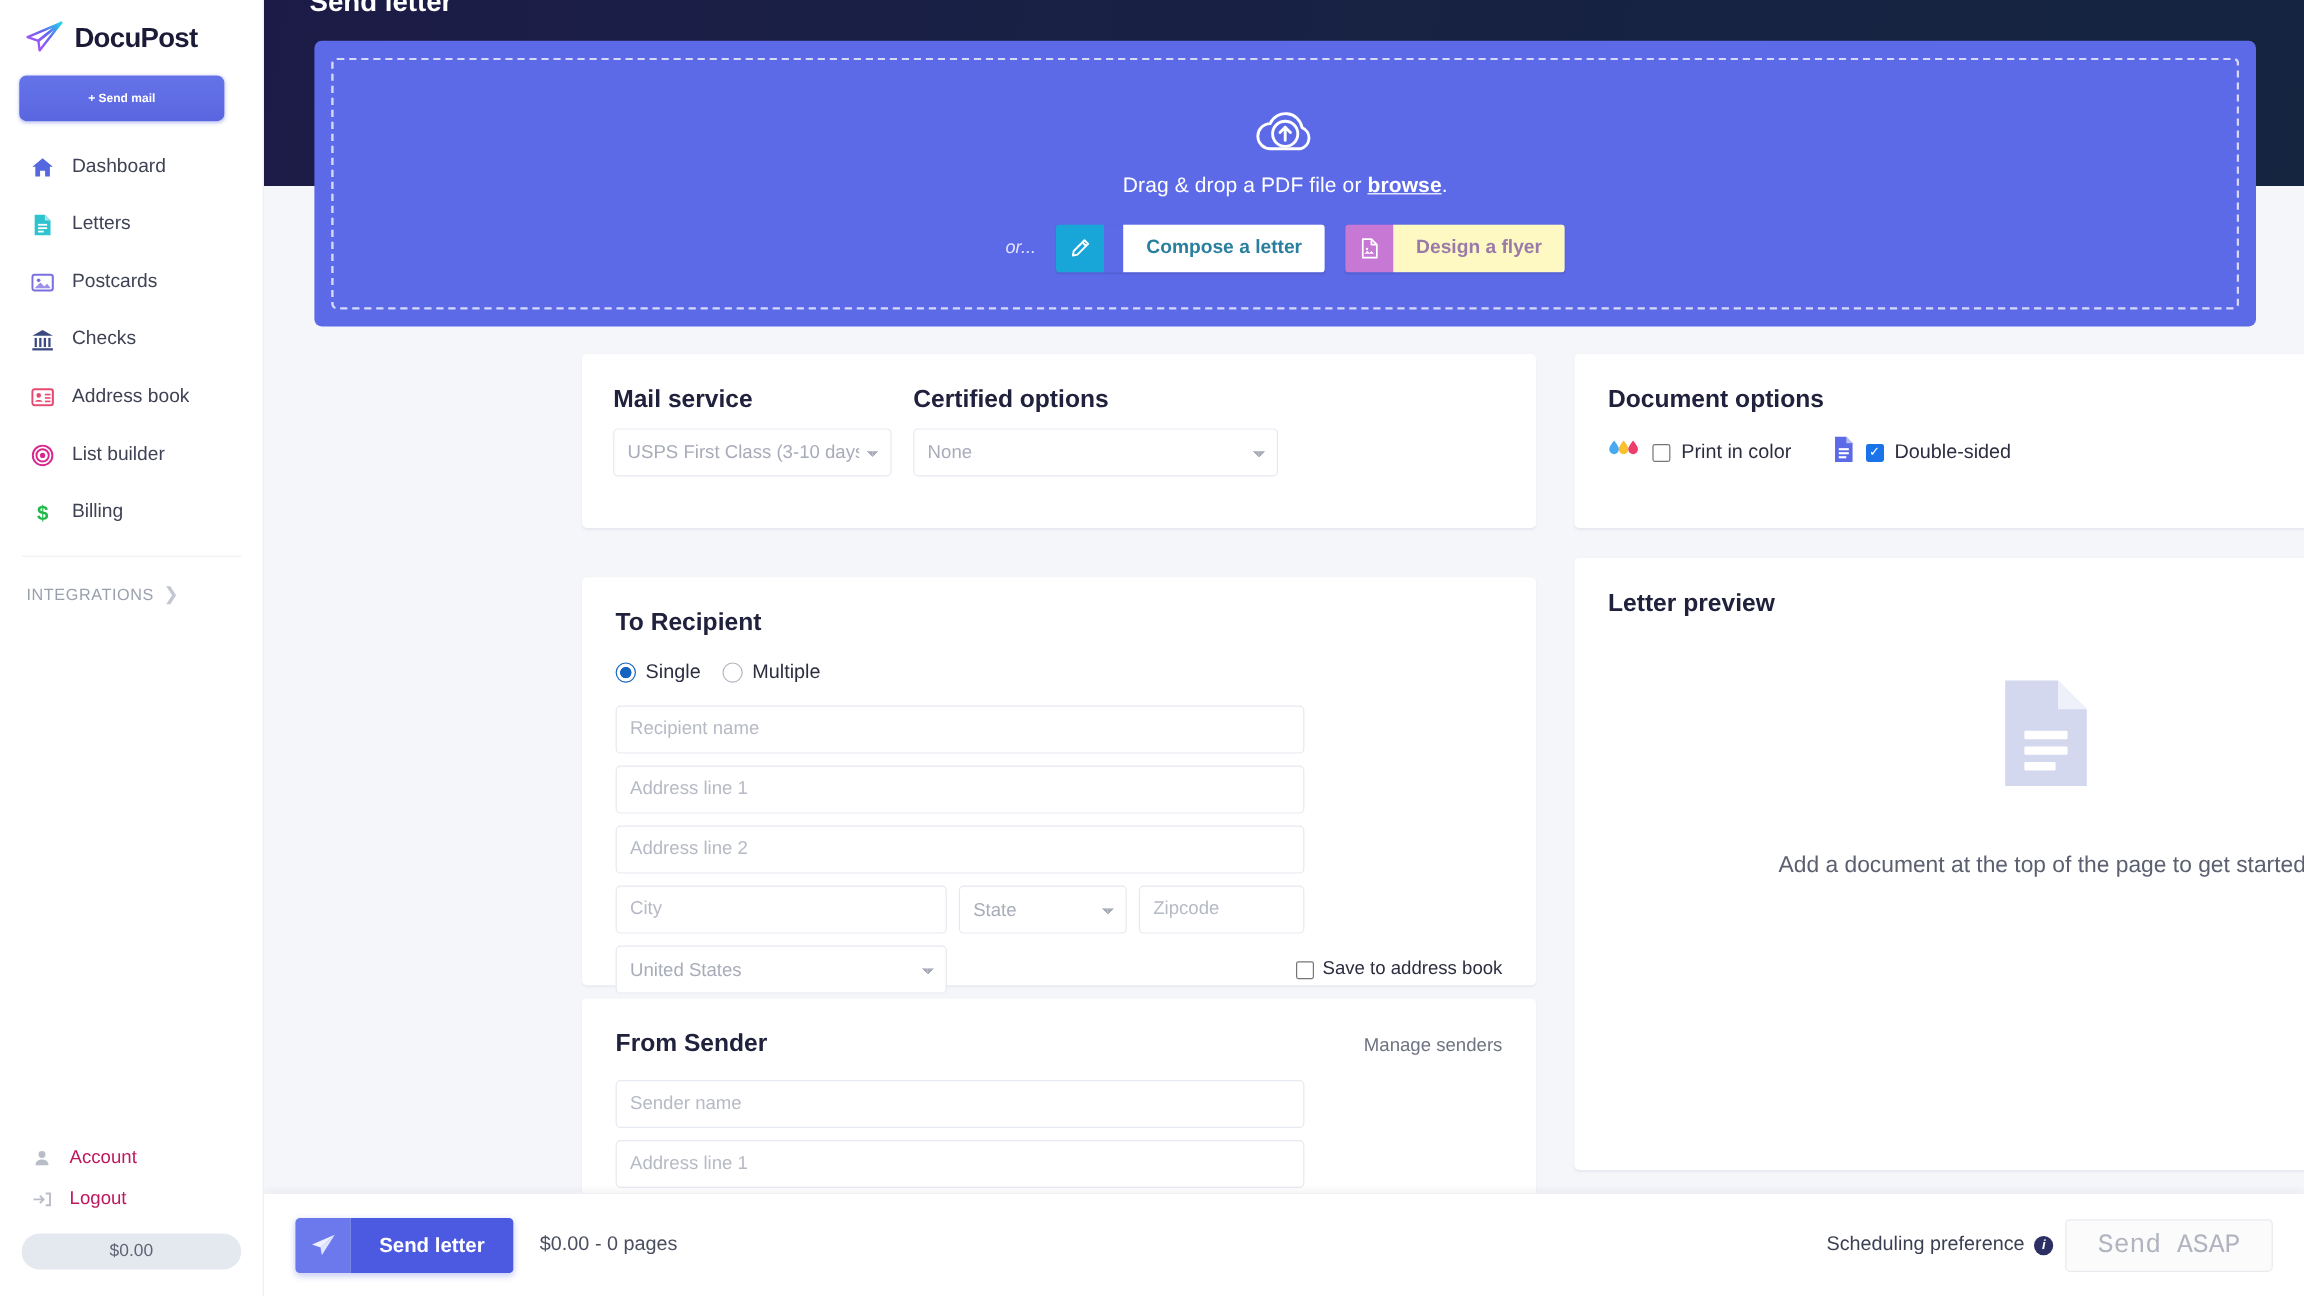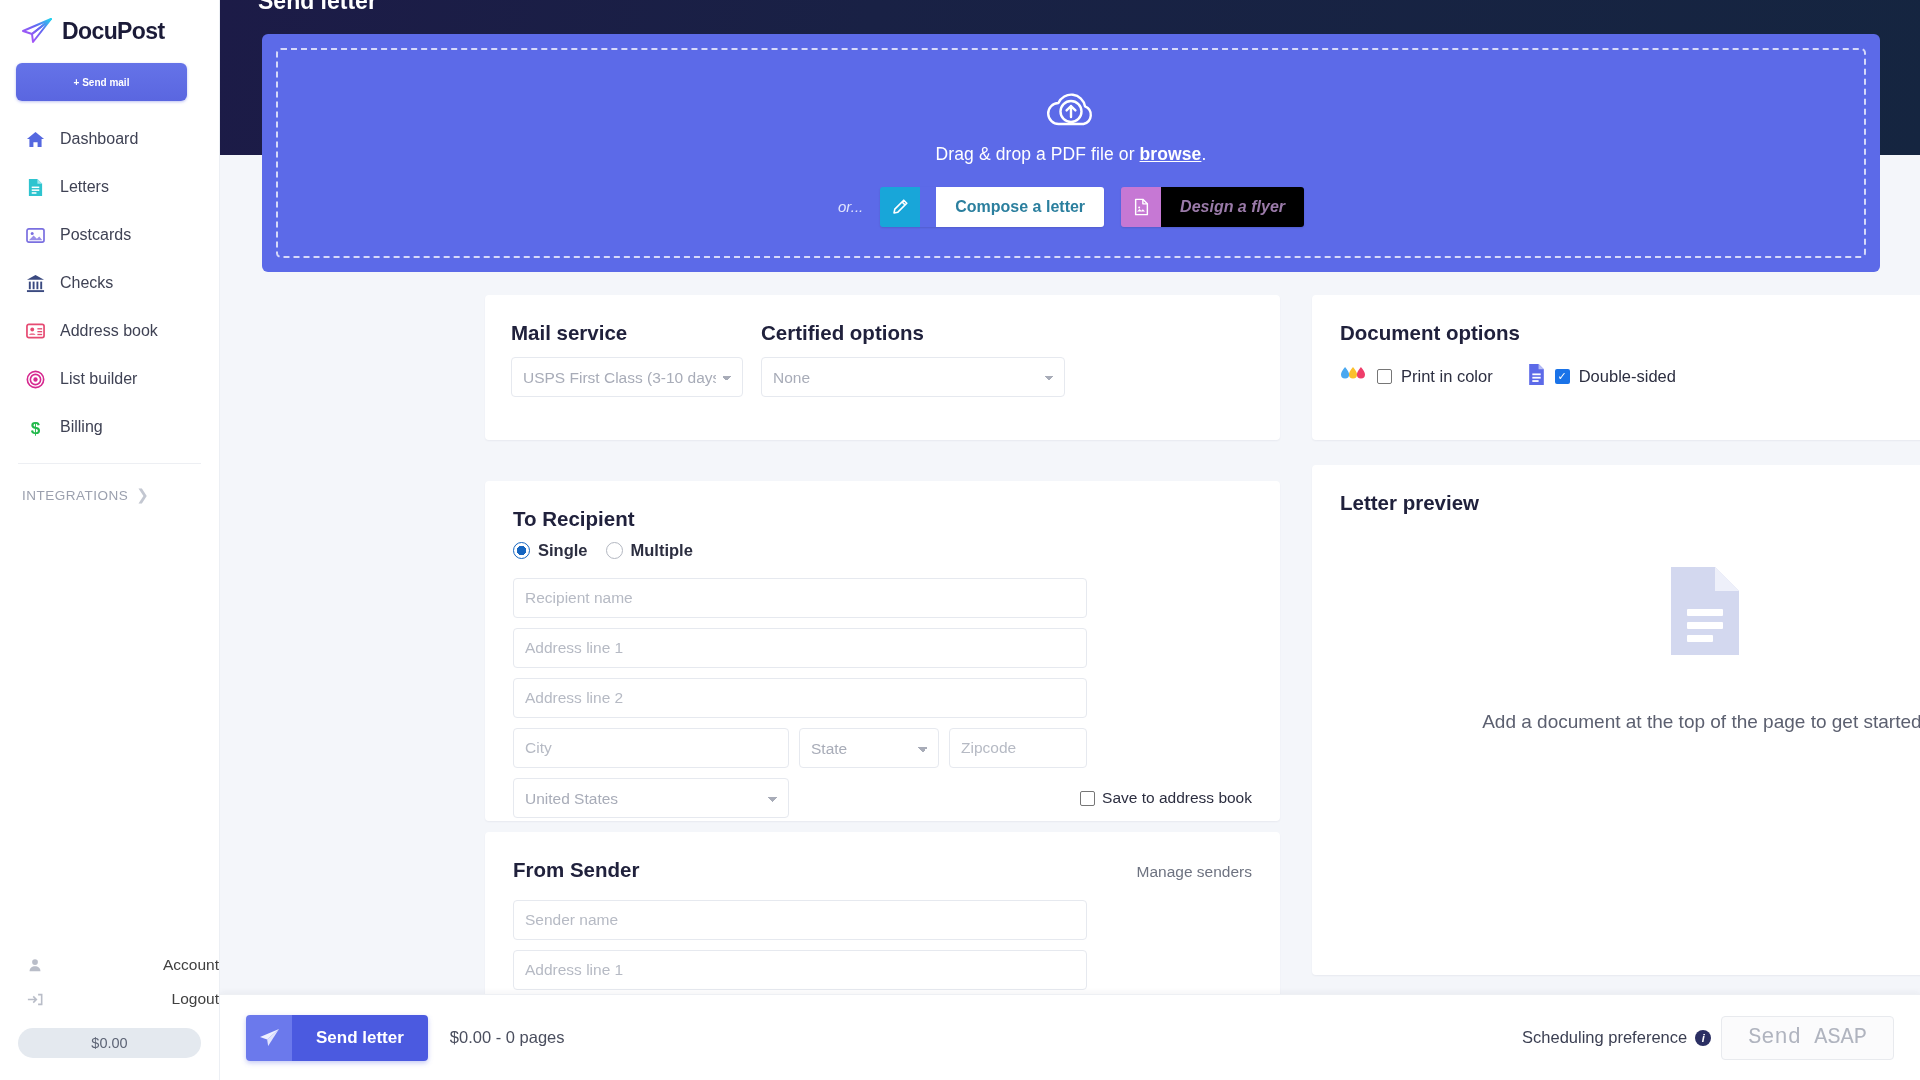--- a/index.html
+++ b/index.html
@@ -49,21 +49,21 @@
     padding: 22px 0 0 22px;
     font-size: 13.5px; letter-spacing: .5px; color: #9ba0ae; font-weight: 500;
     cursor: pointer;
   }
   .integrations .chev { color: #c3c7d1; font-size: 15px; }
   .sidebar-spacer { flex: 1 1 auto; }
   .sidebar-foot { padding: 0 0 22px 0; }
   .foot-item {
     display: flex; align-items: center; gap: 14px;
     height: 34px; padding-left: 26px;
-    font-size: 15.5px; color: #404040; cursor: pointer; justify-content: space-between;
+    font-size: 15.5px; color: #be185d; cursor: pointer;
   }
   .foot-ico { width: 18px; display: flex; align-items: center; justify-content: center; color:#b9bdc8; }
   .balance-pill {
     margin: 12px 18px 0 18px; height: 30px; border-radius: 15px;
     background: #e4e9ef; color: #5d6475; font-size: 14.5px;
     display: flex; align-items: center; justify-content: center;
   }
 
   
   .main { flex: 1 1 auto; position: relative; height: 1080px; overflow: hidden; background: #f4f6fa; }
@@ -93,21 +93,21 @@
   .hero-text { color: #fff; font-size: 17.5px; letter-spacing: .1px; }
   .hero-text b { text-decoration: underline; font-weight: bold; }
   .hero-actions { display: flex; align-items: center; gap: 17px; margin-top: 22px; }
   .or-label { color: #eceeff; font-size: 15px; font-style: italic; opacity: .92; }
   .split-btn { display: flex; height: 40px; border-radius: 3px; overflow: hidden; cursor: pointer; box-shadow: 0 1px 2px rgba(0,0,0,.12); }
   .split-ico { width: 40px; display: flex; align-items: center; justify-content: center; }
   .split-lbl { padding: 0 19px; display: flex; align-items: center; font-size: 16px; font-weight: bold; background: #fff; }
   .btn-compose .split-ico { background: #18a6d9; }
   .btn-compose .split-lbl { color: #2b7f9e; margin-left: 16px; }
   .btn-flyer .split-ico { background: #c678d4; }
-  .btn-flyer .split-lbl { color: #9a7aa8; background: #000000; font-style: italic; }
+  .btn-flyer .split-lbl { color: #9a7aa8; background: #fef9c3; }
 
   
   .card {
     position: absolute; background: #fff; border-radius: 4px;
     box-shadow: 0 1px 2px rgba(30,40,80,.06);
   }
   .card-h { font-size: 20.5px; font-weight: bold; color: #20213c; }
 
   #card-mail { left: 265px; top: 295px; width: 795px; height: 145px; }
   #card-doc  { left: 1092px; top: 295px; width: 785px; height: 145px; }
@@ -137,21 +137,21 @@
 
   
   .doc-body { display: flex; align-items: center; gap: 0; padding: 18px 26px 0 26px; }
   .doc-opt { display: flex; align-items: center; gap: 9px; }
   .doc-opt + .doc-opt { margin-left: 34px; }
   .doc-lbl { font-size: 16.5px; color: #2c2e40; }
   .chk-box { width:15px;height:15px;border:1.5px solid #767676;border-radius:2px;background:#fff;display:inline-block;}
   .chk-on { width:15px;height:15px;border-radius:2px;background:#1a73e8;display:inline-flex;align-items:center;justify-content:center;color:#fff;font-size:11px;line-height:1;}
 
   
-  .radio-row { display: flex; align-items: flex-start; gap: 18px; margin-top: 10px; font-weight: bold; }
+  .radio-row { display: flex; align-items: flex-start; gap: 18px; margin-top: 20px; }
   .rad { display: flex; align-items: center; gap: 8px; font-size: 16.5px; color: #2c2e40; cursor: pointer; }
   .rad-dot { width:17px;height:17px;border-radius:50%;border:1.5px solid #b3b7c1;background:#fff;display:inline-block; }
   .rad-dot.on { border:1.5px solid #1565c0; background: radial-gradient(circle, #1565c0 0 4.5px, #fff 5px 100%); }
 
   .addr-stack { display: flex; flex-direction: column; gap: 10px; margin-top: 18px; }
   .addr-stack .inp { width: 574px; }
   .triple { display: flex; gap: 10px; }
   .quad { display: flex; align-items: center; gap: 10px; }
   .save-ab { display:flex; align-items:center; gap:7px; font-size:15.5px; color:#2c2e40; margin-left:auto; cursor:pointer;}
 

